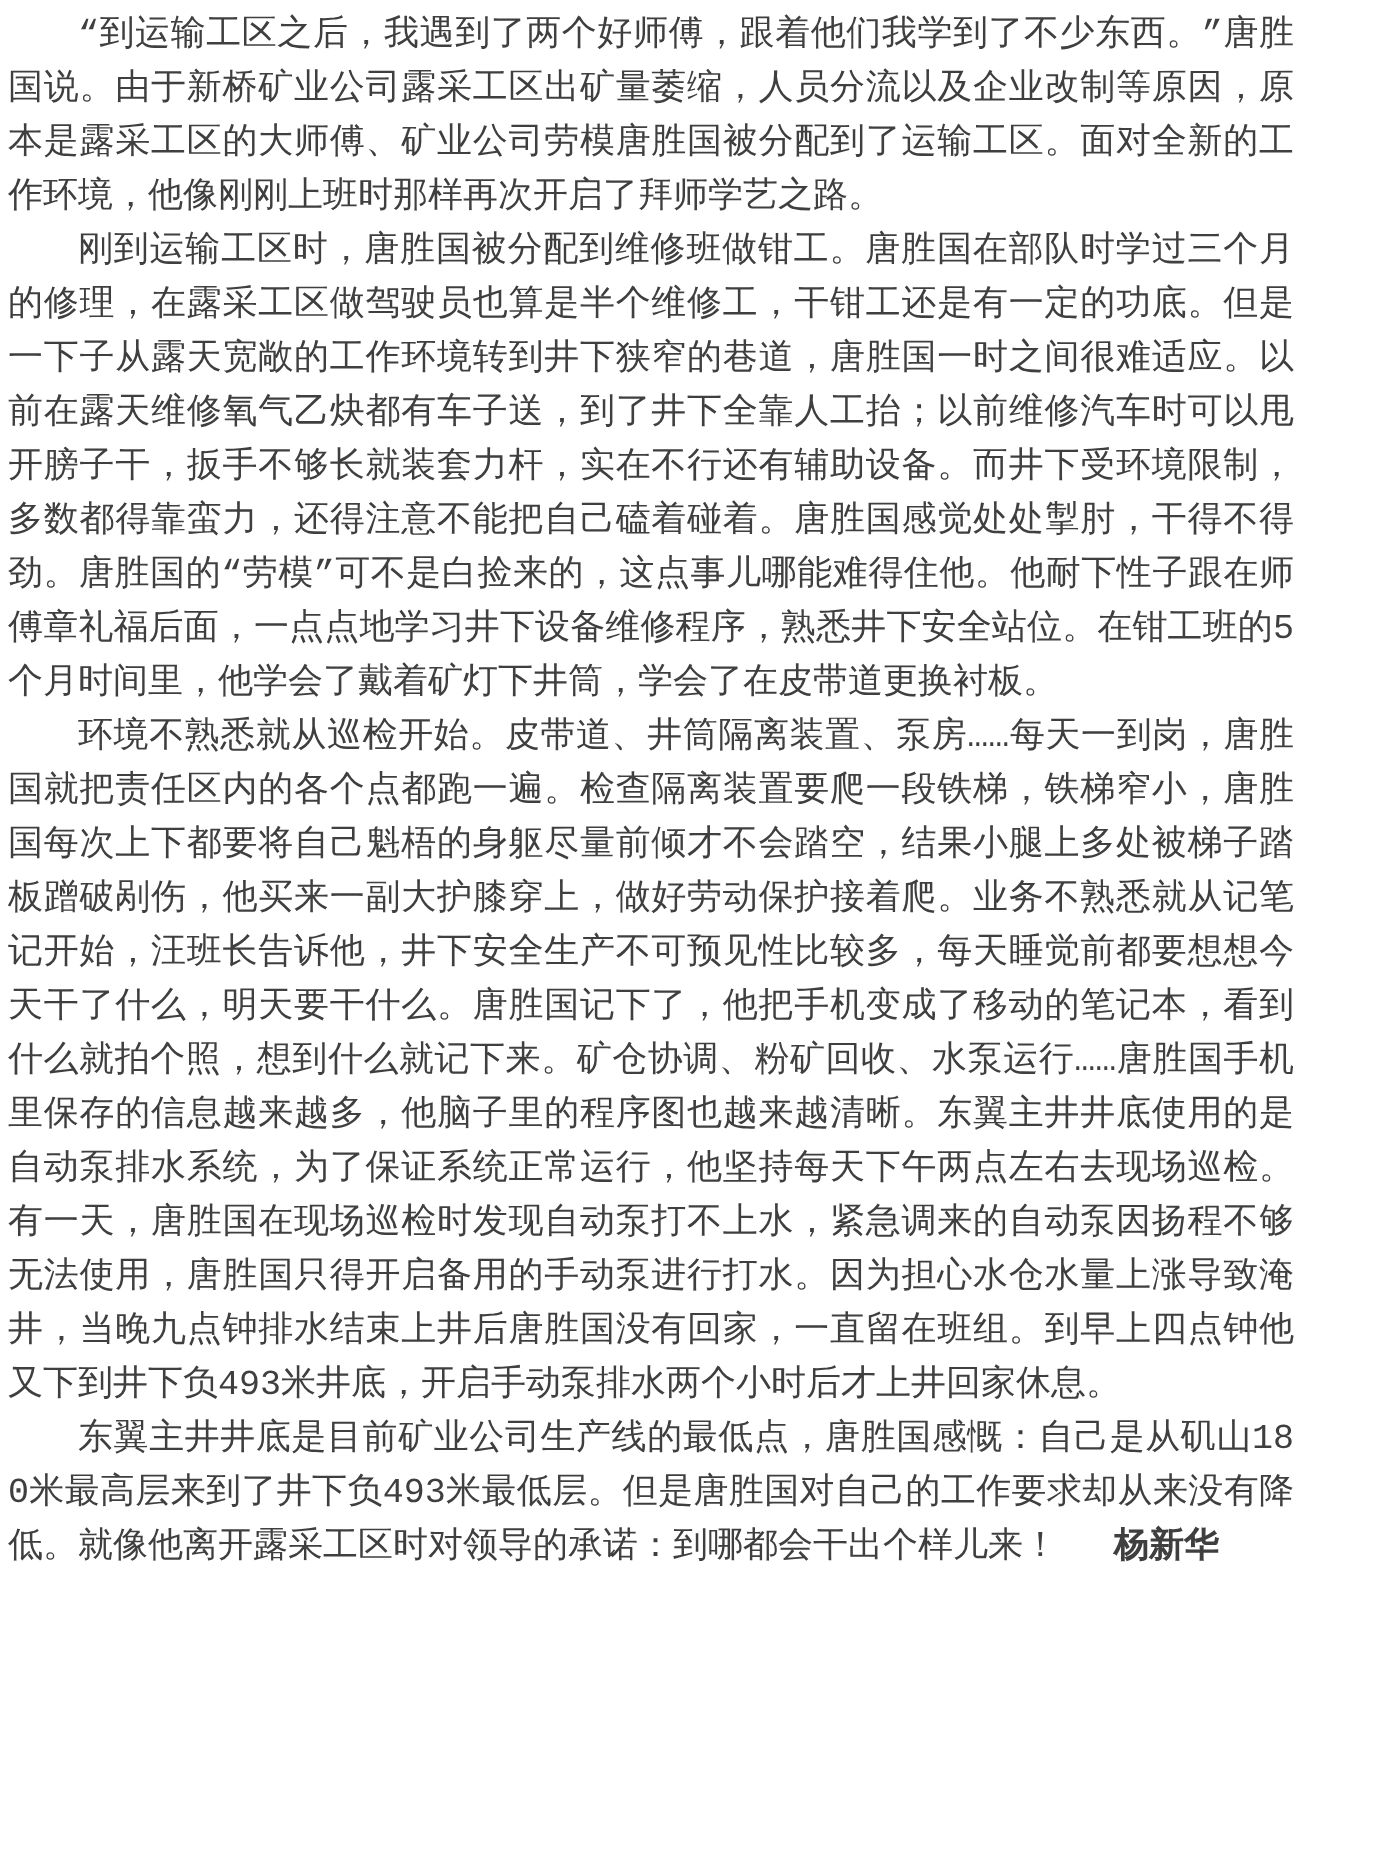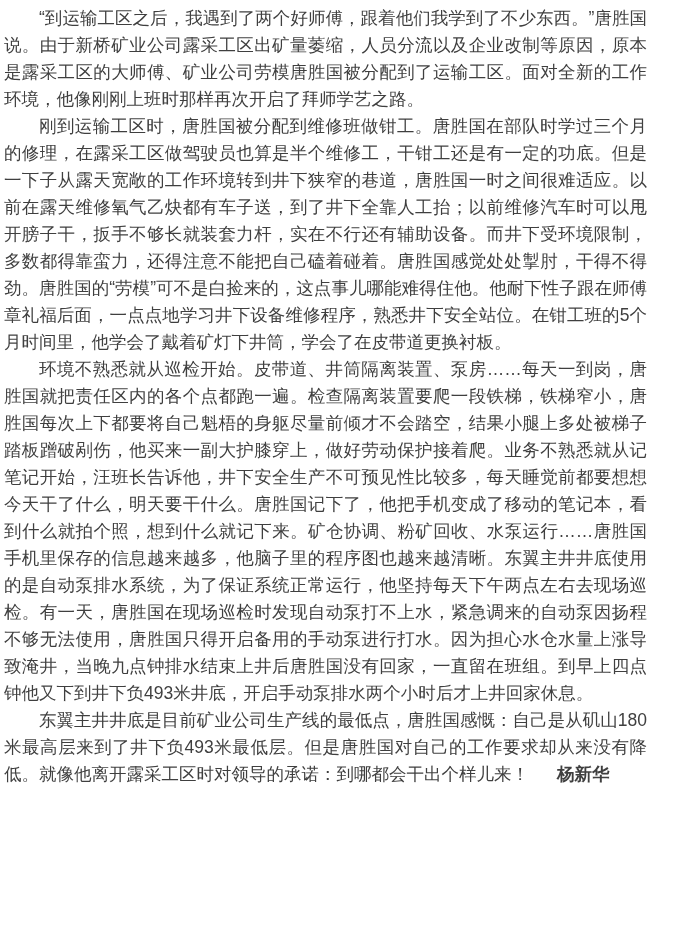--- a/index.html
+++ b/index.html
@@ -7,21 +7,21 @@
     padding: 0;
     background: #ffffff;
   }
   .page {
     box-sizing: border-box;
     width: 652px;
     height: 930px;
     padding: 5px 5px 0 4px;
     overflow: hidden;
     background: #ffffff;
-    font-family: Liberation Sans, sans-serif;
+    font-family: Liberation Mono, monospace;
     font-size: 17.5px;
     line-height: 27px;
     color: #3f3f3f;
     text-align: justify;
     text-justify: inter-character;
   }
   .para {
     margin: 0;
     padding: 0;
     text-indent: 2em;

